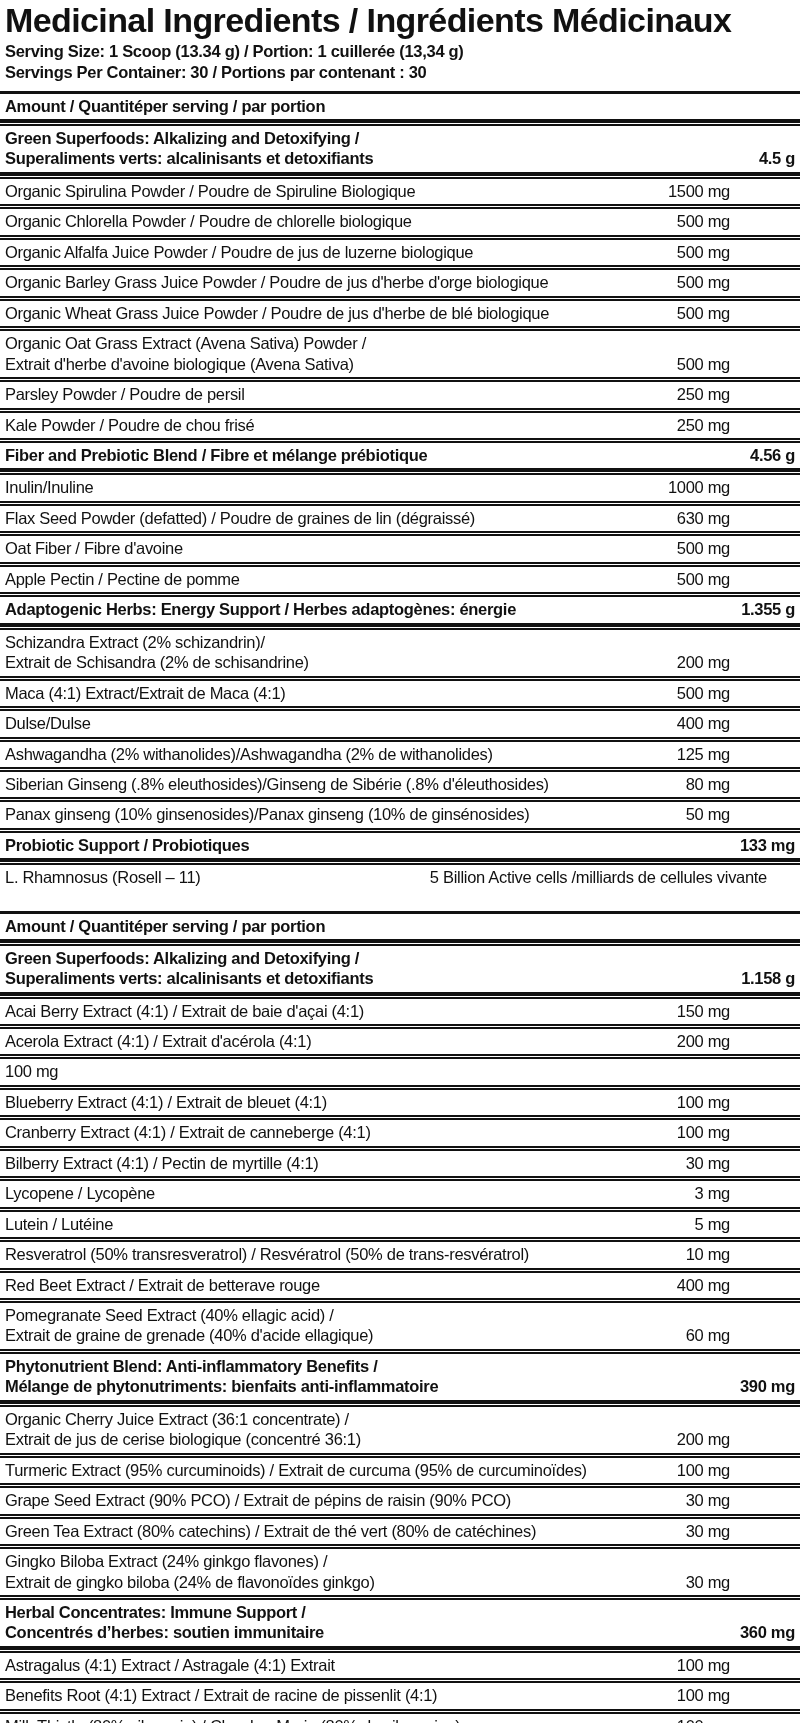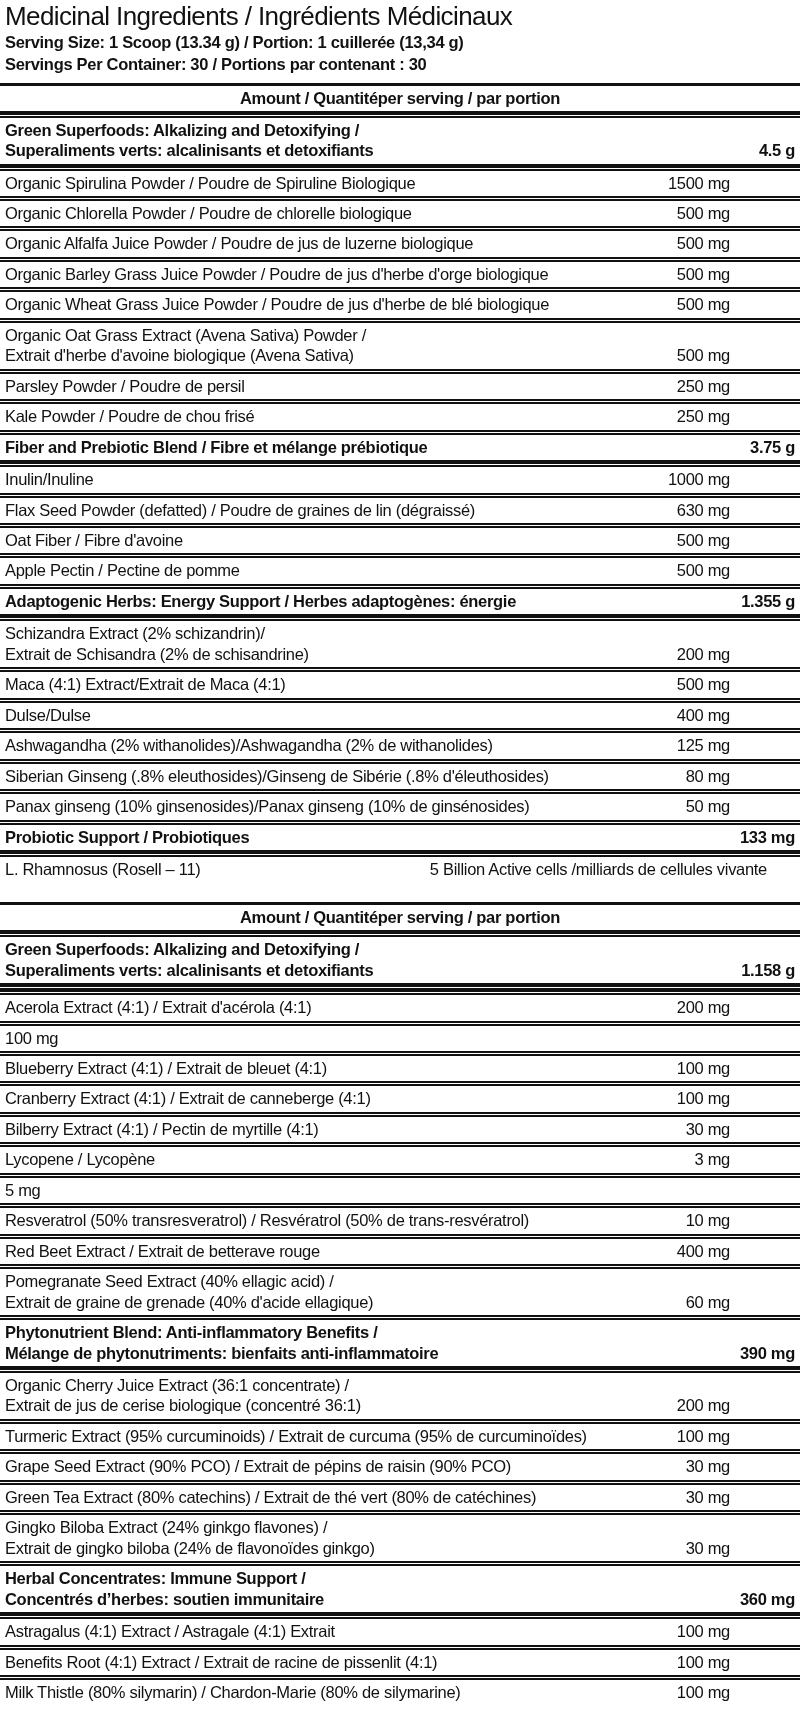--- a/index.html
+++ b/index.html
@@ -6,22 +6,22 @@
   body {
     width: 800px;
     color: #111;
     font-family: "Liberation Sans", sans-serif;
     letter-spacing: -0.3px;
     -webkit-font-smoothing: antialiased;
   }
   .label { width: 800px; padding-top: 2px; }
 
   .title {
-    font-size: 26px;
-    font-weight: normal;
+    font-size: 34px;
+    font-weight: bold;
     letter-spacing: -0.6px;
     padding: 1px 5px 2px 5px;
     line-height: 1.05;
   }
   .sub {
     font-size: 16.5px;
     line-height: 1.32;
     padding: 0 5px;
     font-weight: bold;
   }
@@ -37,21 +37,21 @@
   .sep {
     height: 5px;
     background: linear-gradient(to bottom,
       #111 0, #111 1.7px,
       transparent 1.7px, transparent 3.4px,
       #111 3.4px, #111 5px);
   }
 
   .colhead {
     display: flex;
-    justify-content: center;
+    justify-content: flex-start;
     align-items: baseline;
     font-weight: bold;
     font-size: 16.5px;
     padding: 3px 5px 2px 5px;
     line-height: 1.2;
   }
 
   .row {
     display: flex;
     align-items: flex-end;
@@ -135,21 +135,21 @@
           <span class="amt">250 mg</span>
         </div>
         <div class="sep"></div>
         <div class="row">
           <span class="name">Kale Powder / Poudre de chou frisé</span>
           <span class="amt">250 mg</span>
         </div>
         <div class="sep"></div>
         <div class="row section">
           <span class="name">Fiber and Prebiotic Blend / Fibre et mélange prébiotique</span>
-          <span class="amt edge">3.75 g</span>
+          <span class="amt edge">4.56 g</span>
         </div>
         <div class="sep-thick"></div>
         <div class="row">
           <span class="name">Inulin/Inuline</span>
           <span class="amt">1000 mg</span>
         </div>
         <div class="sep"></div>
         <div class="row">
           <span class="name">Flax Seed Powder (defatted) / Poudre de graines de lin (dégraissé)</span>
           <span class="amt">630 mg</span>
@@ -222,20 +222,24 @@
       <span>per serving / par portion</span>
     </div>
     <div class="sep-thick"></div>
     <div>
         <div class="row section">
           <span class="name">Green Superfoods: Alkalizing and Detoxifying /
 Superaliments verts: alcalinisants et detoxifiants</span>
           <span class="amt edge">1.158 g</span>
         </div>
         <div class="sep-thick"></div>
+        <div class="row">
+          <span class="name">Acai Berry Extract (4:1) / Extrait de baie d'açai (4:1)</span>
+          <span class="amt">150 mg</span>
+        </div>
         <div class="sep"></div>
         <div class="row">
           <span class="name">Acerola Extract (4:1) / Extrait d'acérola (4:1)</span>
           <span class="amt">200 mg</span>
         </div>
         <div class="sep"></div>
         <div class="row">
           <span class="amt">100 mg</span>
         </div>
         <div class="sep"></div>
@@ -253,20 +257,21 @@
           <span class="name">Bilberry Extract (4:1) / Pectin de myrtille (4:1)</span>
           <span class="amt">30 mg</span>
         </div>
         <div class="sep"></div>
         <div class="row">
           <span class="name">Lycopene / Lycopène</span>
           <span class="amt">3 mg</span>
         </div>
         <div class="sep"></div>
         <div class="row">
+          <span class="name">Lutein / Lutéine</span>
           <span class="amt">5 mg</span>
         </div>
         <div class="sep"></div>
         <div class="row">
           <span class="name">Resveratrol (50% transresveratrol) / Resvératrol (50% de trans-resvératrol)</span>
           <span class="amt">10 mg</span>
         </div>
         <div class="sep"></div>
         <div class="row">
           <span class="name">Red Beet Extract / Extrait de betterave rouge</span>

